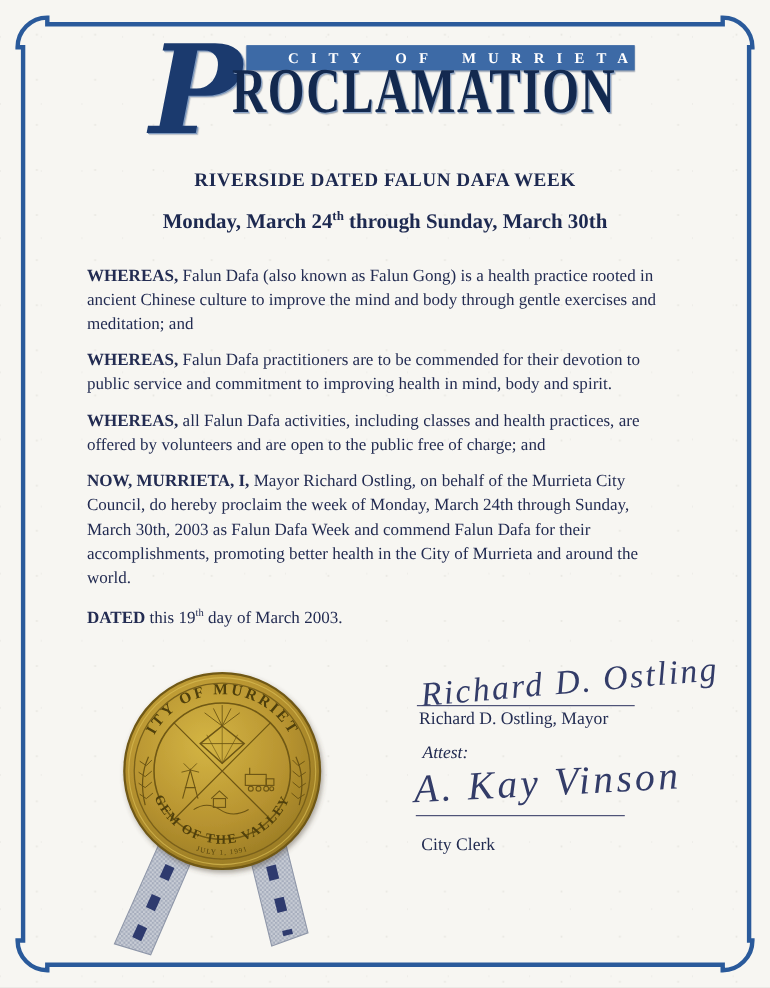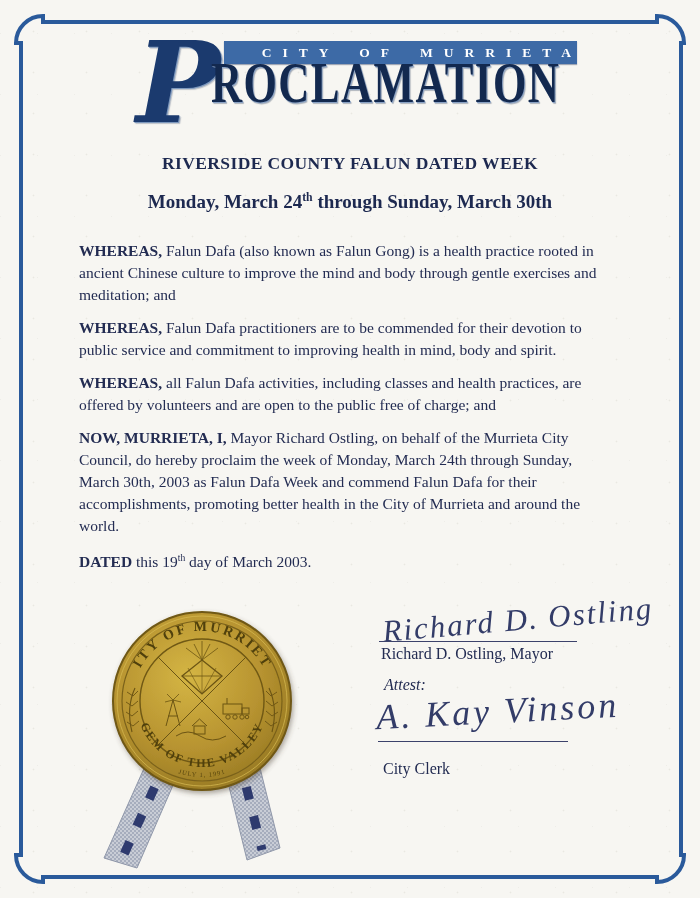--- a/index.html
+++ b/index.html
@@ -84,21 +84,21 @@
   </svg>
 
   <div>
     <span class="drop-p">P</span>
     <div class="banner">
       <span>CITY OF MURRIETA</span>
     </div>
     <div class="word-rest">ROCLAMATION</div>
   </div>
 
-  <div class="title">RIVERSIDE COUNTY FALUN DATED WEEK</div>
+  <div class="title">RIVERSIDE DATED FALUN DAFA WEEK</div>
   <div class="subtitle"><span>Monday, March 24</span><sup>th</sup><span> through Sunday, March 30th</span></div>
 
   <div class="body-text">
     <p><span class="lead">WHEREAS,</span><span> Falun Dafa (also known as Falun Gong) is a health practice rooted in ancient Chinese culture to improve the mind and body through gentle exercises and meditation; and</span></p>
     <p><span class="lead">WHEREAS,</span><span> Falun Dafa practitioners are to be commended for their devotion to public service and commitment to improving health in mind, body and spirit.</span></p>
     <p><span class="lead">WHEREAS,</span><span> all Falun Dafa activities, including classes and health practices, are offered by volunteers and are open to the public free of charge; and</span></p>
     <p><span class="lead">NOW, MURRIETA, I,</span><span> Mayor Richard Ostling, on behalf of the Murrieta City Council, do hereby proclaim the week of  Monday, March 24th through Sunday, March 30th, 2003 as Falun Dafa Week and commend Falun Dafa for their accomplishments, promoting better health in the City of Murrieta and around the world.</span></p>
     <p class="dated"><span class="lead">DATED</span><span> this 19</span><sup>th</sup><span> day of March 2003.</span></p>
   </div>
 

